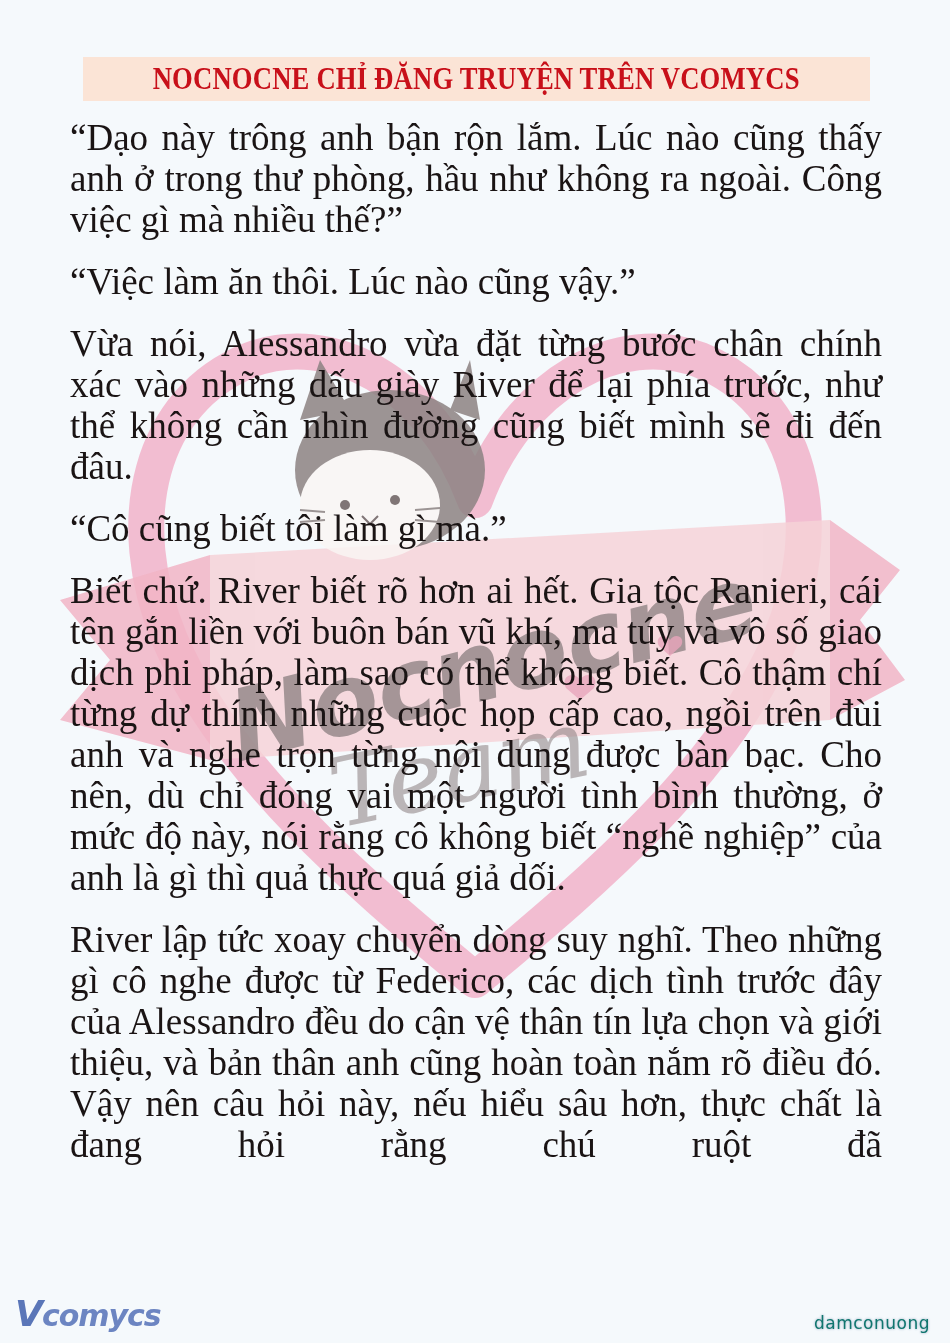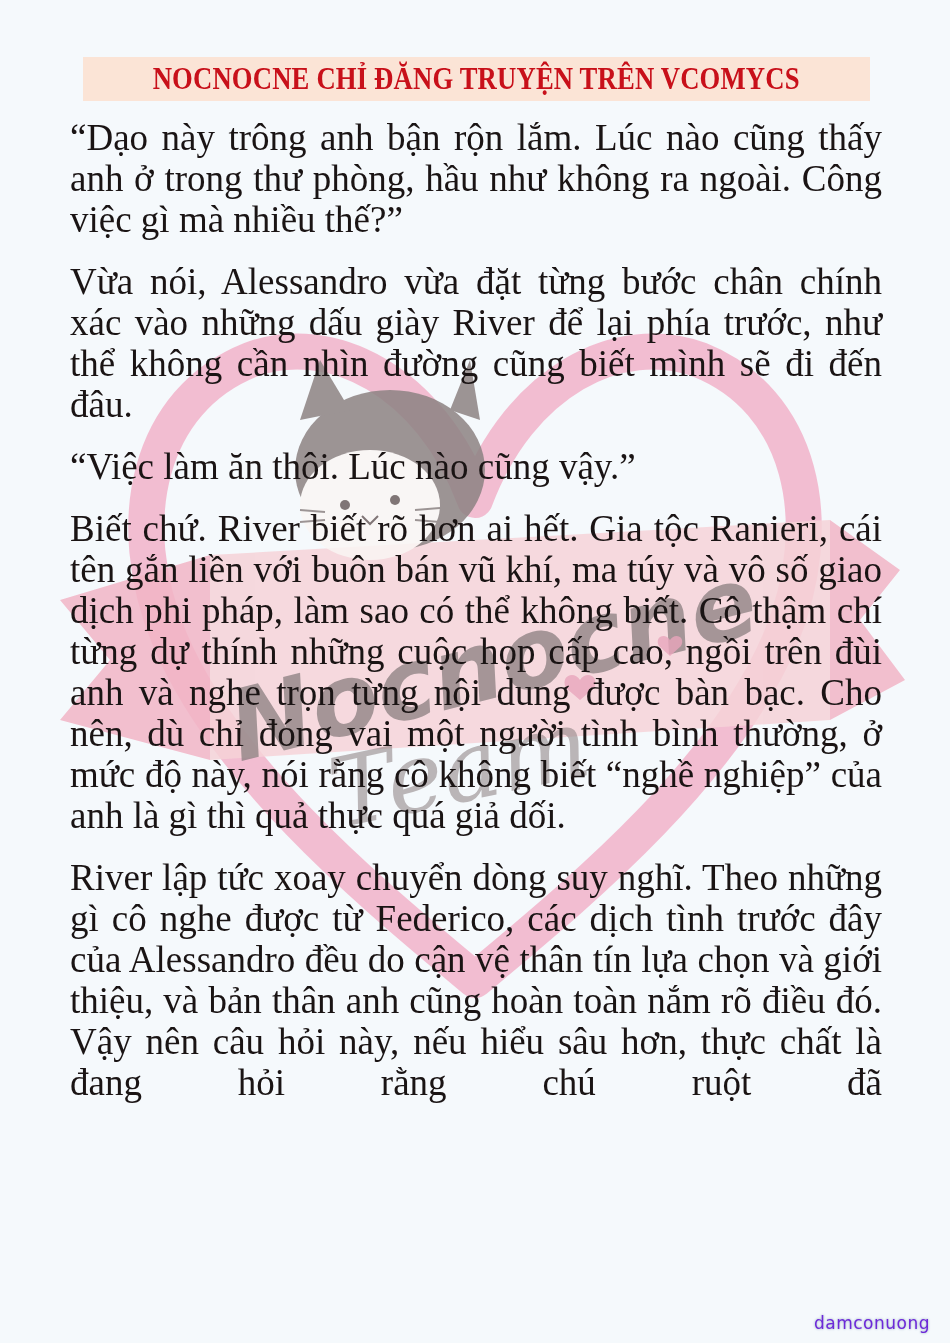--- a/index.html
+++ b/index.html
@@ -79,21 +79,21 @@
     .footer-logo .v {
       font-size: 36px;
       color: #5a76b8;
     }
     .footer-watermark {
       position: absolute;
       right: 20px;
       top: 1313px;
       font-family: "DejaVu Sans", sans-serif;
       font-size: 17px;
-      color: #6d28d9;
+      color: #0f766e;
       text-shadow: 0 0 2px #b8c6d6, 0 0 3px #b8c6d6;
       letter-spacing: 0.5px;
       z-index: 2;
     }
   </style>
 </head>
 <body>
 
 <div class="page">
 
@@ -135,22 +135,26 @@
     <path d="M580 680 c -6 -10, -20 -4, -14 8 l 14 12 l 14 -12 c 6 -12, -8 -18, -14 -8 z" fill="#e8a5bb" opacity="0.8"></path>
     <path d="M670 640 c -5 -8, -16 -3, -11 6 l 11 10 l 11 -10 c 5 -9, -6 -14, -11 -6 z" fill="#e8a5bb" opacity="0.8"></path>
   </svg>
 
   <div class="header-banner">
     <span>NOCNOCNE CHỈ ĐĂNG TRUYỆN TRÊN VCOMYCS</span>
   </div>
 
   <div class="content">
     <p class="last-line-left">“Dạo này trông anh bận rộn lắm. Lúc nào cũng thấy anh ở trong thư phòng, hầu như không ra ngoài. Công việc gì mà nhiều thế?”</p>
+    <p>“Việc làm ăn thôi. Lúc nào cũng vậy.”</p>
     <p>Vừa nói, Alessandro vừa đặt từng bước chân chính xác vào những dấu giày River để lại phía trước, như thể không cần nhìn đường cũng biết mình sẽ đi đến đâu.</p>
-    <p>“Việc làm ăn thôi. Lúc nào cũng vậy.”</p>
+    <p>“Cô cũng biết tôi làm gì mà.”</p>
     <p>Biết chứ. River biết rõ hơn ai hết. Gia tộc Ranieri, cái tên gắn liền với buôn bán vũ khí, ma túy và vô số giao dịch phi pháp, làm sao có thể không biết. Cô thậm chí từng dự thính những cuộc họp cấp cao, ngồi trên đùi anh và nghe trọn từng nội dung được bàn bạc. Cho nên, dù chỉ đóng vai một người tình bình thường, ở mức độ này, nói rằng cô không biết “nghề nghiệp” của anh là gì thì quả thực quá giả dối.</p>
     <p class="last-line-justify">River lập tức xoay chuyển dòng suy nghĩ. Theo những gì cô nghe được từ Federico, các dịch tình trước đây của Alessandro đều do cận vệ thân tín lựa chọn và giới thiệu, và bản thân anh cũng hoàn toàn nắm rõ điều đó. Vậy nên câu hỏi này, nếu hiểu sâu hơn, thực chất là đang hỏi rằng chú ruột đã</p>
   </div>
 
+  <div class="footer-logo">
+    <span class="v">V</span><span>comycs</span>
+  </div>
 
   <div class="footer-watermark">damconuong</div>
 
 </div>
 
 </body></html>

